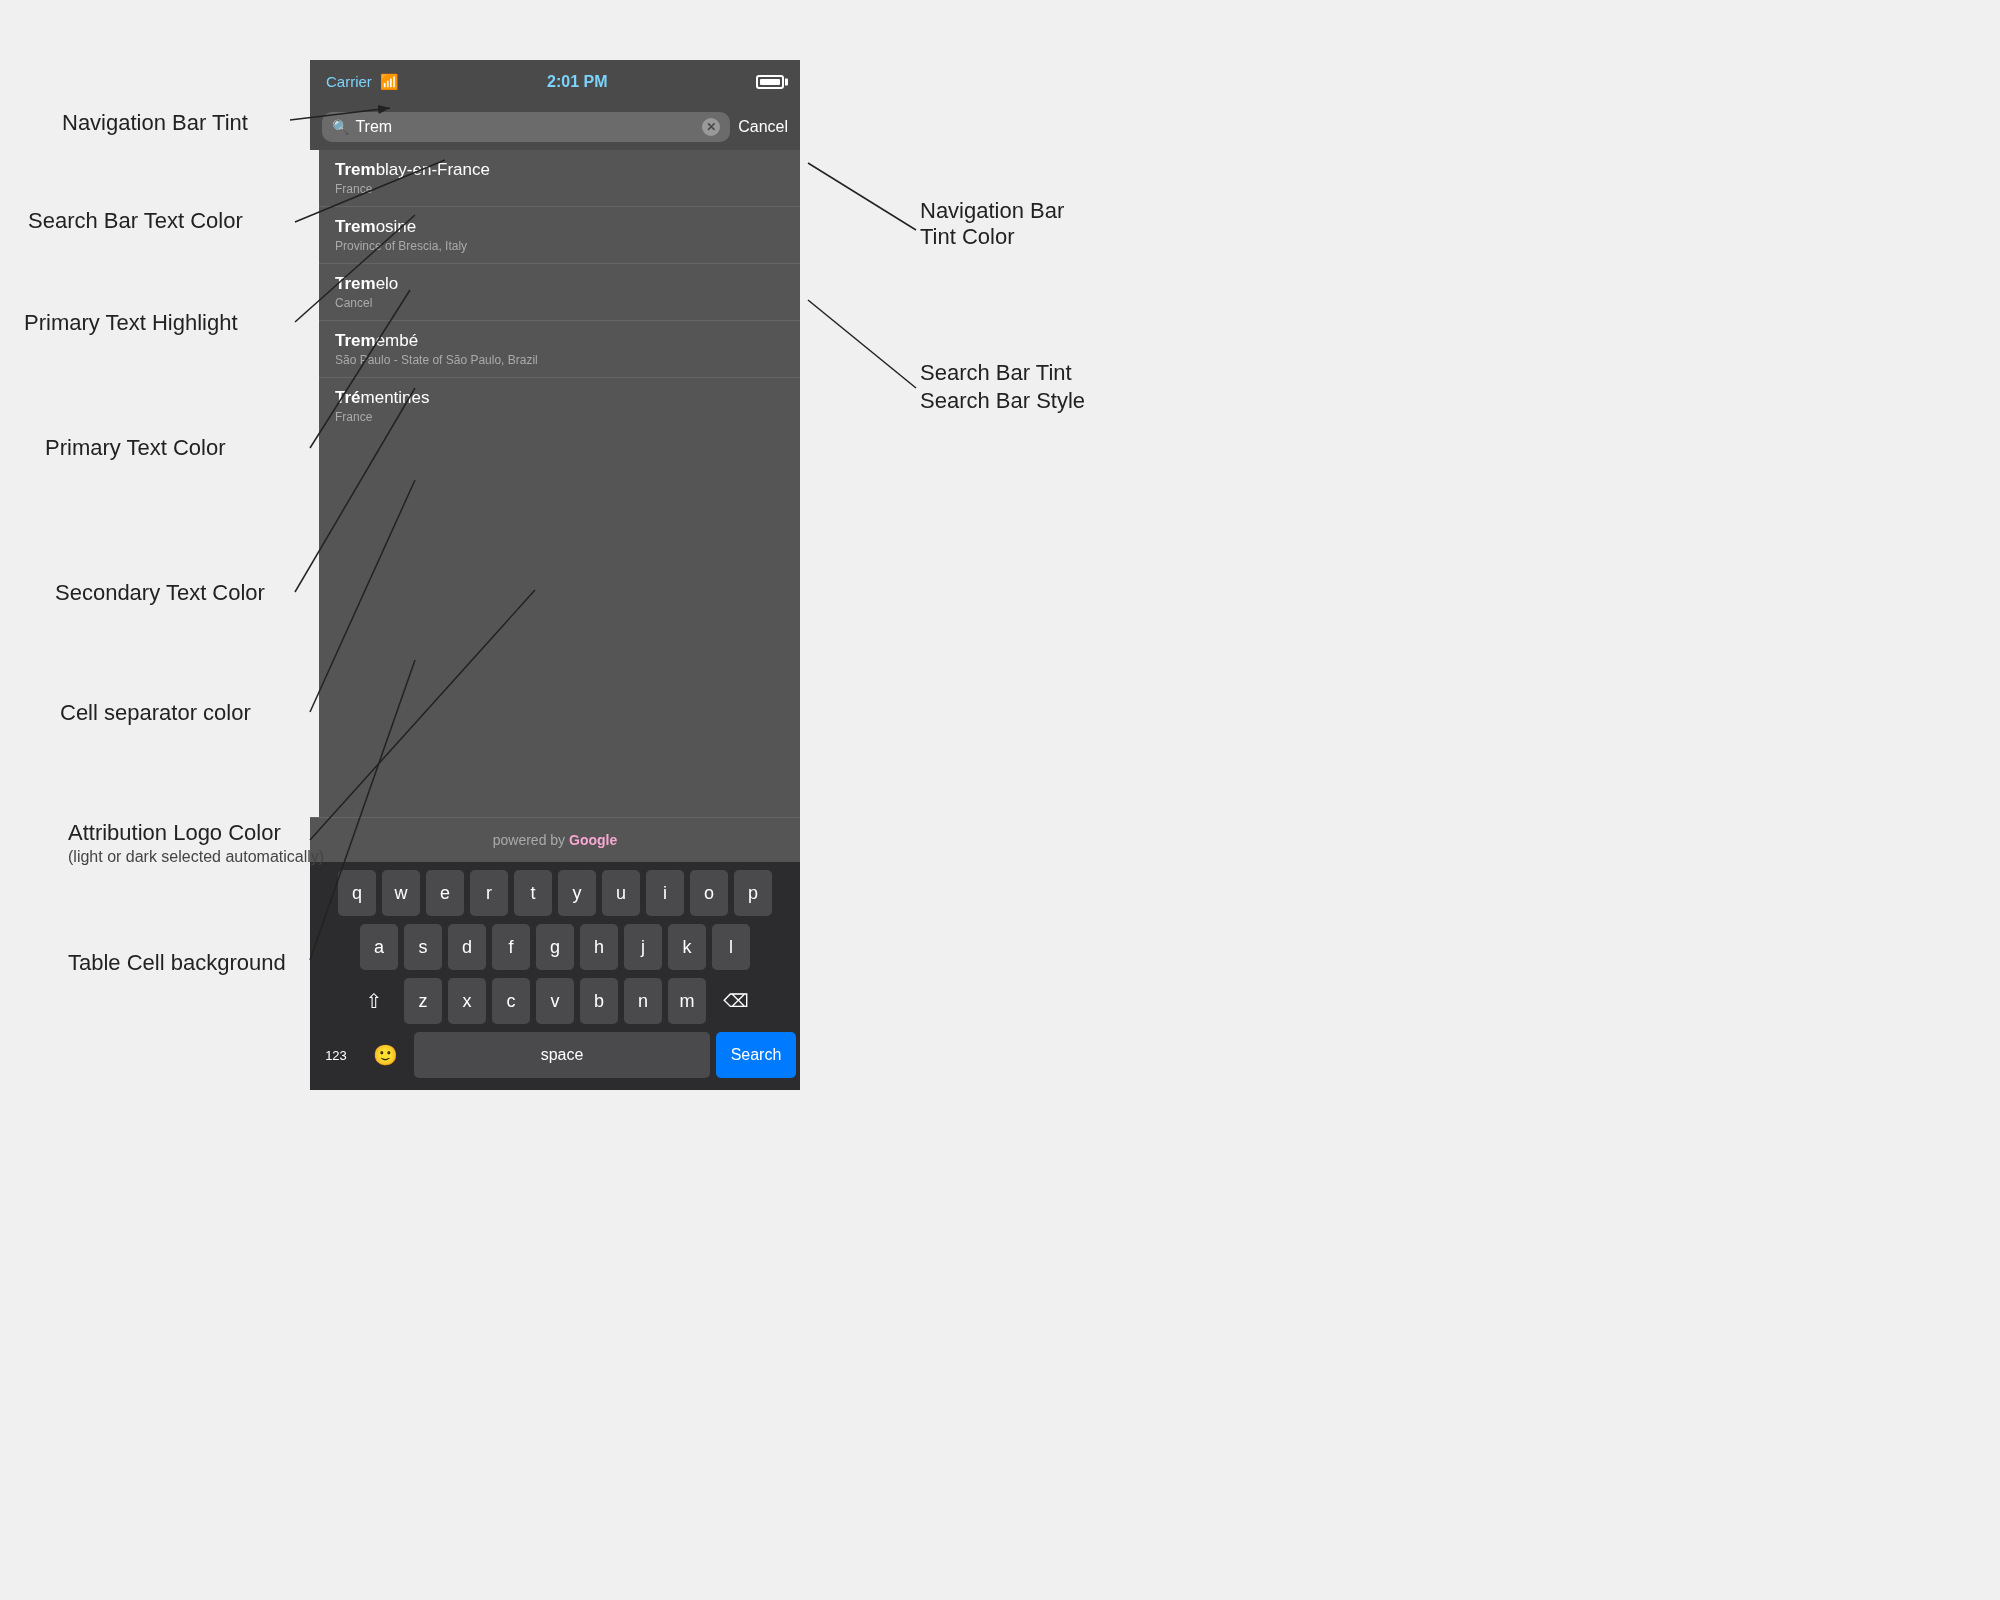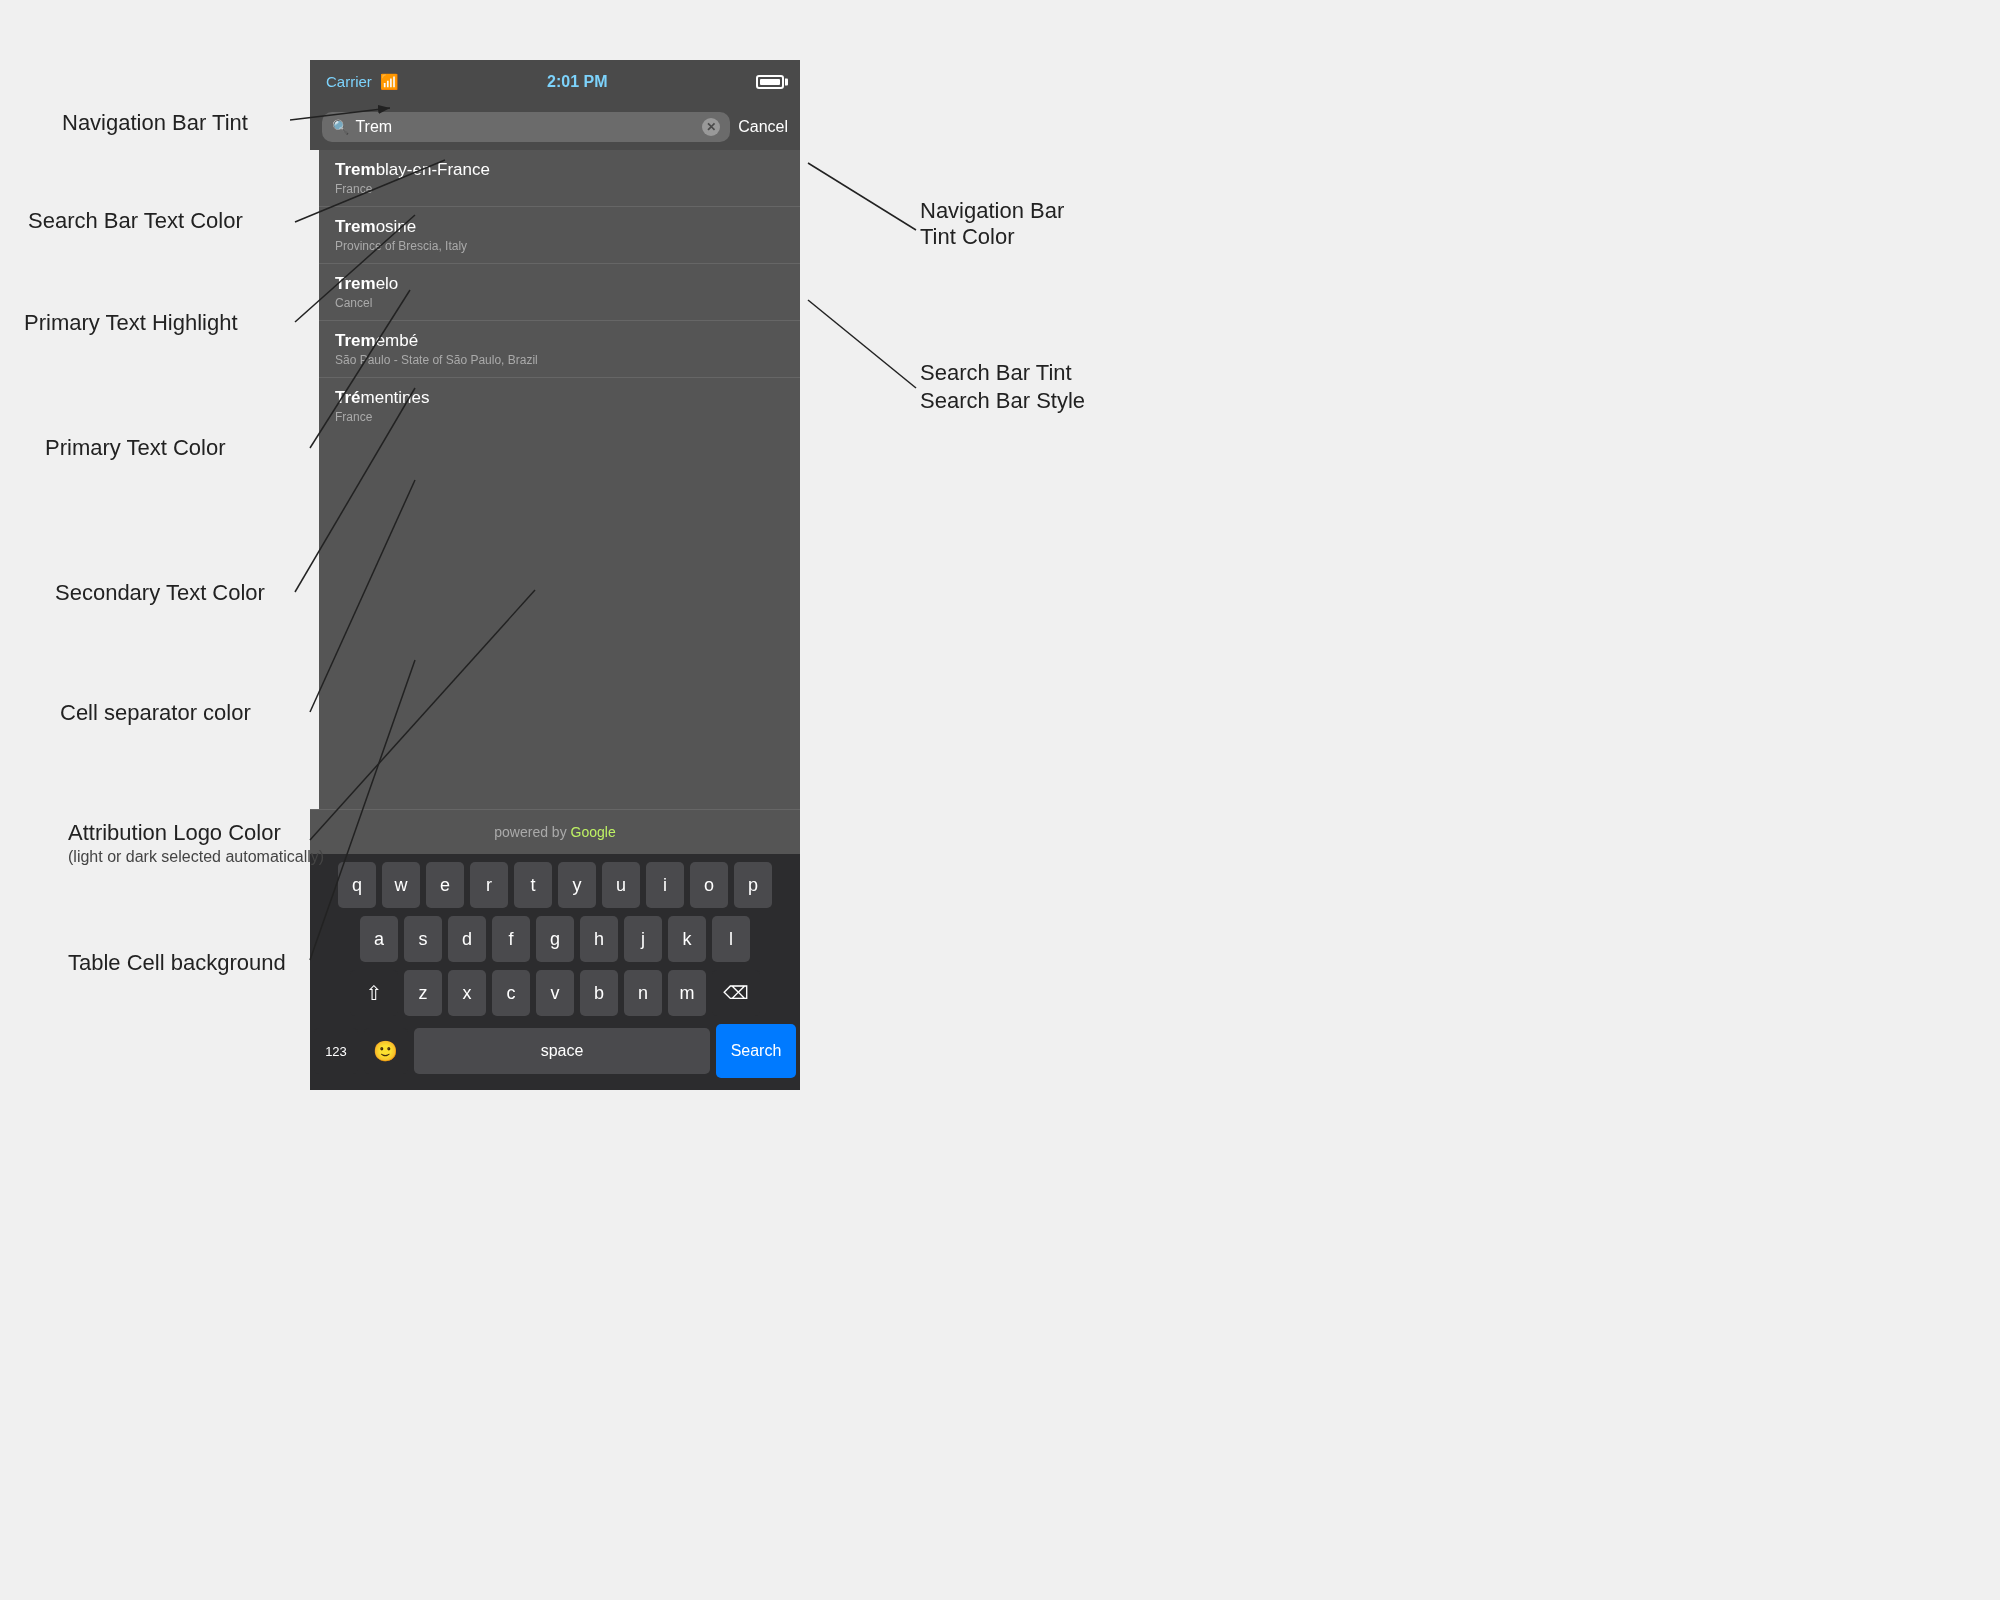--- a/index.html
+++ b/index.html
@@ -147,22 +147,22 @@
     
     .attribution {
       background: #555;
       padding: 14px;
       text-align: center;
       color: #aaa;
       font-size: 14px;
       border-top: 1px solid #666;
     }
     .attribution strong {
-      color: #bef264;
-      font-weight: 400;
+      color: #f9a8d4;
+      font-weight: 700;
     }
 
     
     .keyboard {
       background: #2c2c2e;
       padding: 8px 4px 4px;
     }
     .keyboard-row {
       display: flex;
       justify-content: center;
@@ -209,21 +209,21 @@
       background: #4a4a4d;
       color: #fff;
       flex: 1;
       height: 46px;
       font-size: 16px;
     }
     .key-search {
       background: #007aff;
       color: #fff;
       width: 80px;
-      height: 54px;
+      height: 46px;
       font-size: 16px;
       border-radius: 5px;
     }
     .key-backspace {
       background: #2c2c2e;
       color: #fff;
       width: 48px;
       height: 46px;
       font-size: 18px;
     }

